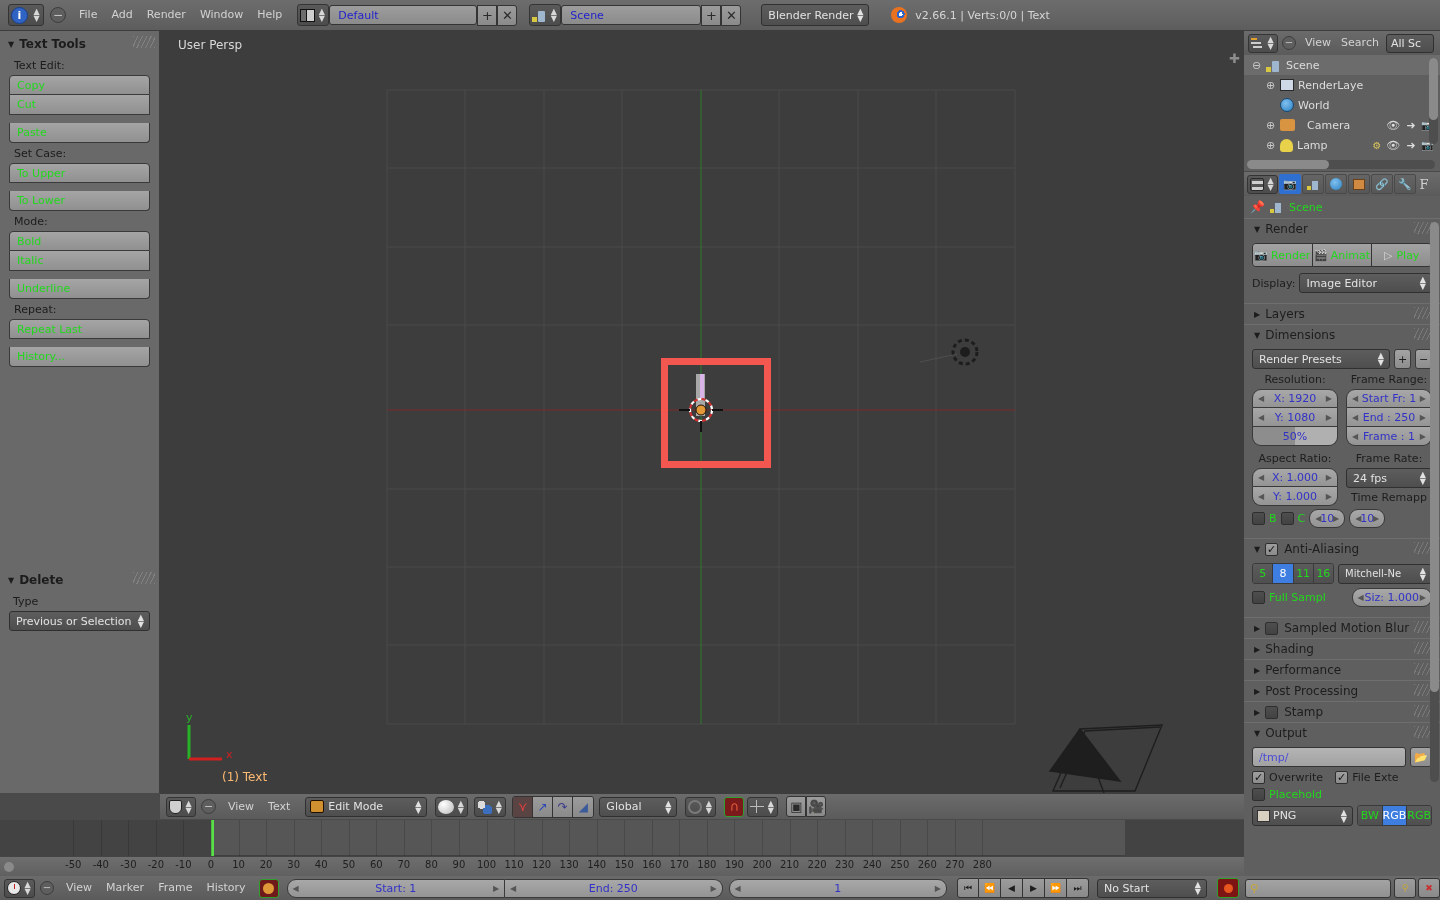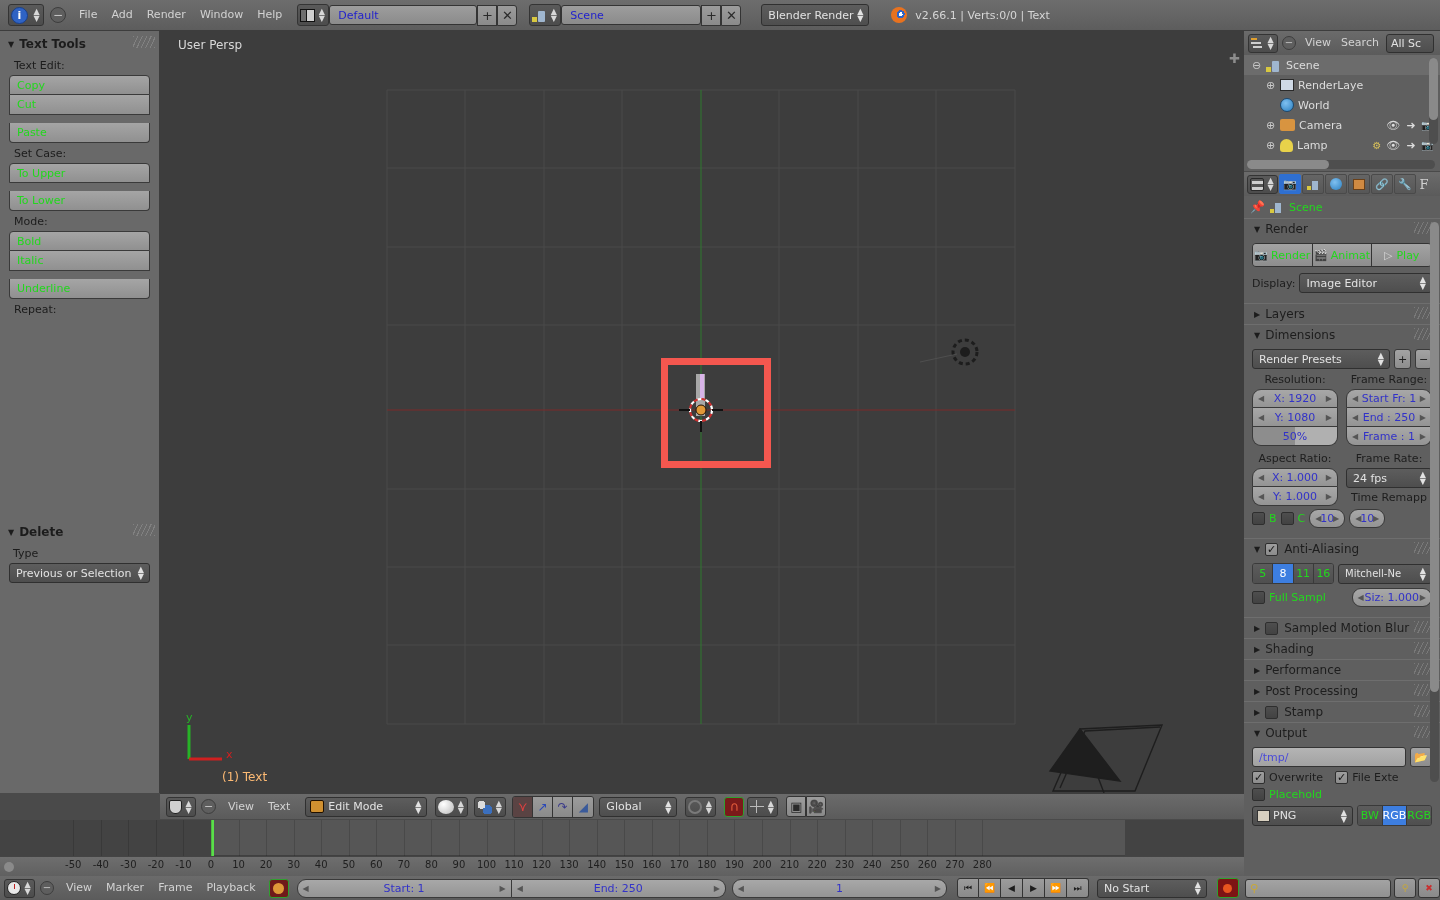--- a/index.html
+++ b/index.html
@@ -267,20 +267,24 @@
     </div>
 
     <div class="sublabel">Mode:</div>
     <div class="tsgroup">
       <div class="tsbtn">Bold</div>
       <div class="tsbtn">Italic</div>
       <div class="tsbtn">Underline</div>
     </div>
 
     <div class="sublabel">Repeat:</div>
+    <div class="tsgroup">
+      <div class="tsbtn">Repeat Last</div>
+      <div class="tsbtn">History...</div>
+    </div>
 
     <div class="panel-hd" style="margin-top:202px;">
       <span class="tri">▼</span>
       <span>Delete</span>
       <span class="grip"></span>
     </div>
     <div class="sublabel" style="padding-left:13px;">Type</div>
     <div class="dropdown" style="margin:0 9px;height:20px;">
       <span>Previous or Selection</span>
       <span class="sp">
@@ -482,21 +486,21 @@
       <span style="width:14px;height:12px;background:#cfd9e6;border:1px solid #2a2a2a;"></span>
       <span style="margin-left:4px;">RenderLaye</span>
     </div>
     <div class="outrow" style="padding-left:36px;">
       <span style="width:14px;height:14px;border-radius:50%;background:radial-gradient(circle at 40% 35%,#7fc0f0,#2b7fc0);border:1px solid #1a4870;"></span>
       <span style="margin-left:4px;">World</span>
     </div>
     <div class="outrow" style="padding-left:22px;">
       <span style="width:14px;color:#c9c9c9;font-size:11px;">⊕</span>
       <span style="width:15px;height:12px;background:#d89440;border-radius:2px;"></span>
-      <span style="margin-left:4px;">Camera</span>
+      <span style="margin-left:12px;">Camera</span>
       <span style="flex:1"></span>
       <span style="margin-right:6px;font-size:11px;">👁</span>
       <span style="margin-right:6px;font-size:11px;">➜</span>
       <span style="margin-right:6px;font-size:10px;">📷</span>
     </div>
     <div class="outrow" style="padding-left:22px;">
       <span style="width:14px;color:#c9c9c9;font-size:11px;">⊕</span>
       <span style="width:13px;height:13px;border-radius:50% 50% 3px 3px;background:#e8d24a;"></span>
       <span style="margin-left:4px;">Lamp</span>
       <span style="flex:1"></span>
@@ -855,21 +859,21 @@
         </span>
       <span class="spincol">
         <span class="spin">▲</span>
           <span class="spin">▼</span>
         </span>
     </div>
     <div style="margin:0 5px;width:14px;height:14px;border-radius:50%;background:#5e5e5e;border:1px solid #3d3d3d;display:flex;align-items:center;justify-content:center;color:#c8c8c8;font-size:10px;line-height:8px;">−</div>
     <div class="menu-item" style="line-height:22px;">View</div>
     <div class="menu-item" style="line-height:22px;">Marker</div>
     <div class="menu-item" style="line-height:22px;">Frame</div>
-    <div class="menu-item" style="line-height:22px;">Playback</div>
+    <div class="menu-item" style="line-height:22px;">History</div>
 
     <div style="width:6px"></div>
     <div style="width:20px;height:19px;background:#6f1a1a;border:1px solid #2fa02f;border-radius:3px;display:flex;align-items:center;justify-content:center;">
       <span style="width:11px;height:11px;border-radius:50%;background:#e09838;"></span>
       </div>
 
     <div style="width:8px"></div>
     <div class="numfield" style="width:118px;border-radius:9px 0 0 9px;">
       <span class="ar l">◀</span>
       <span>Start: 1</span>

